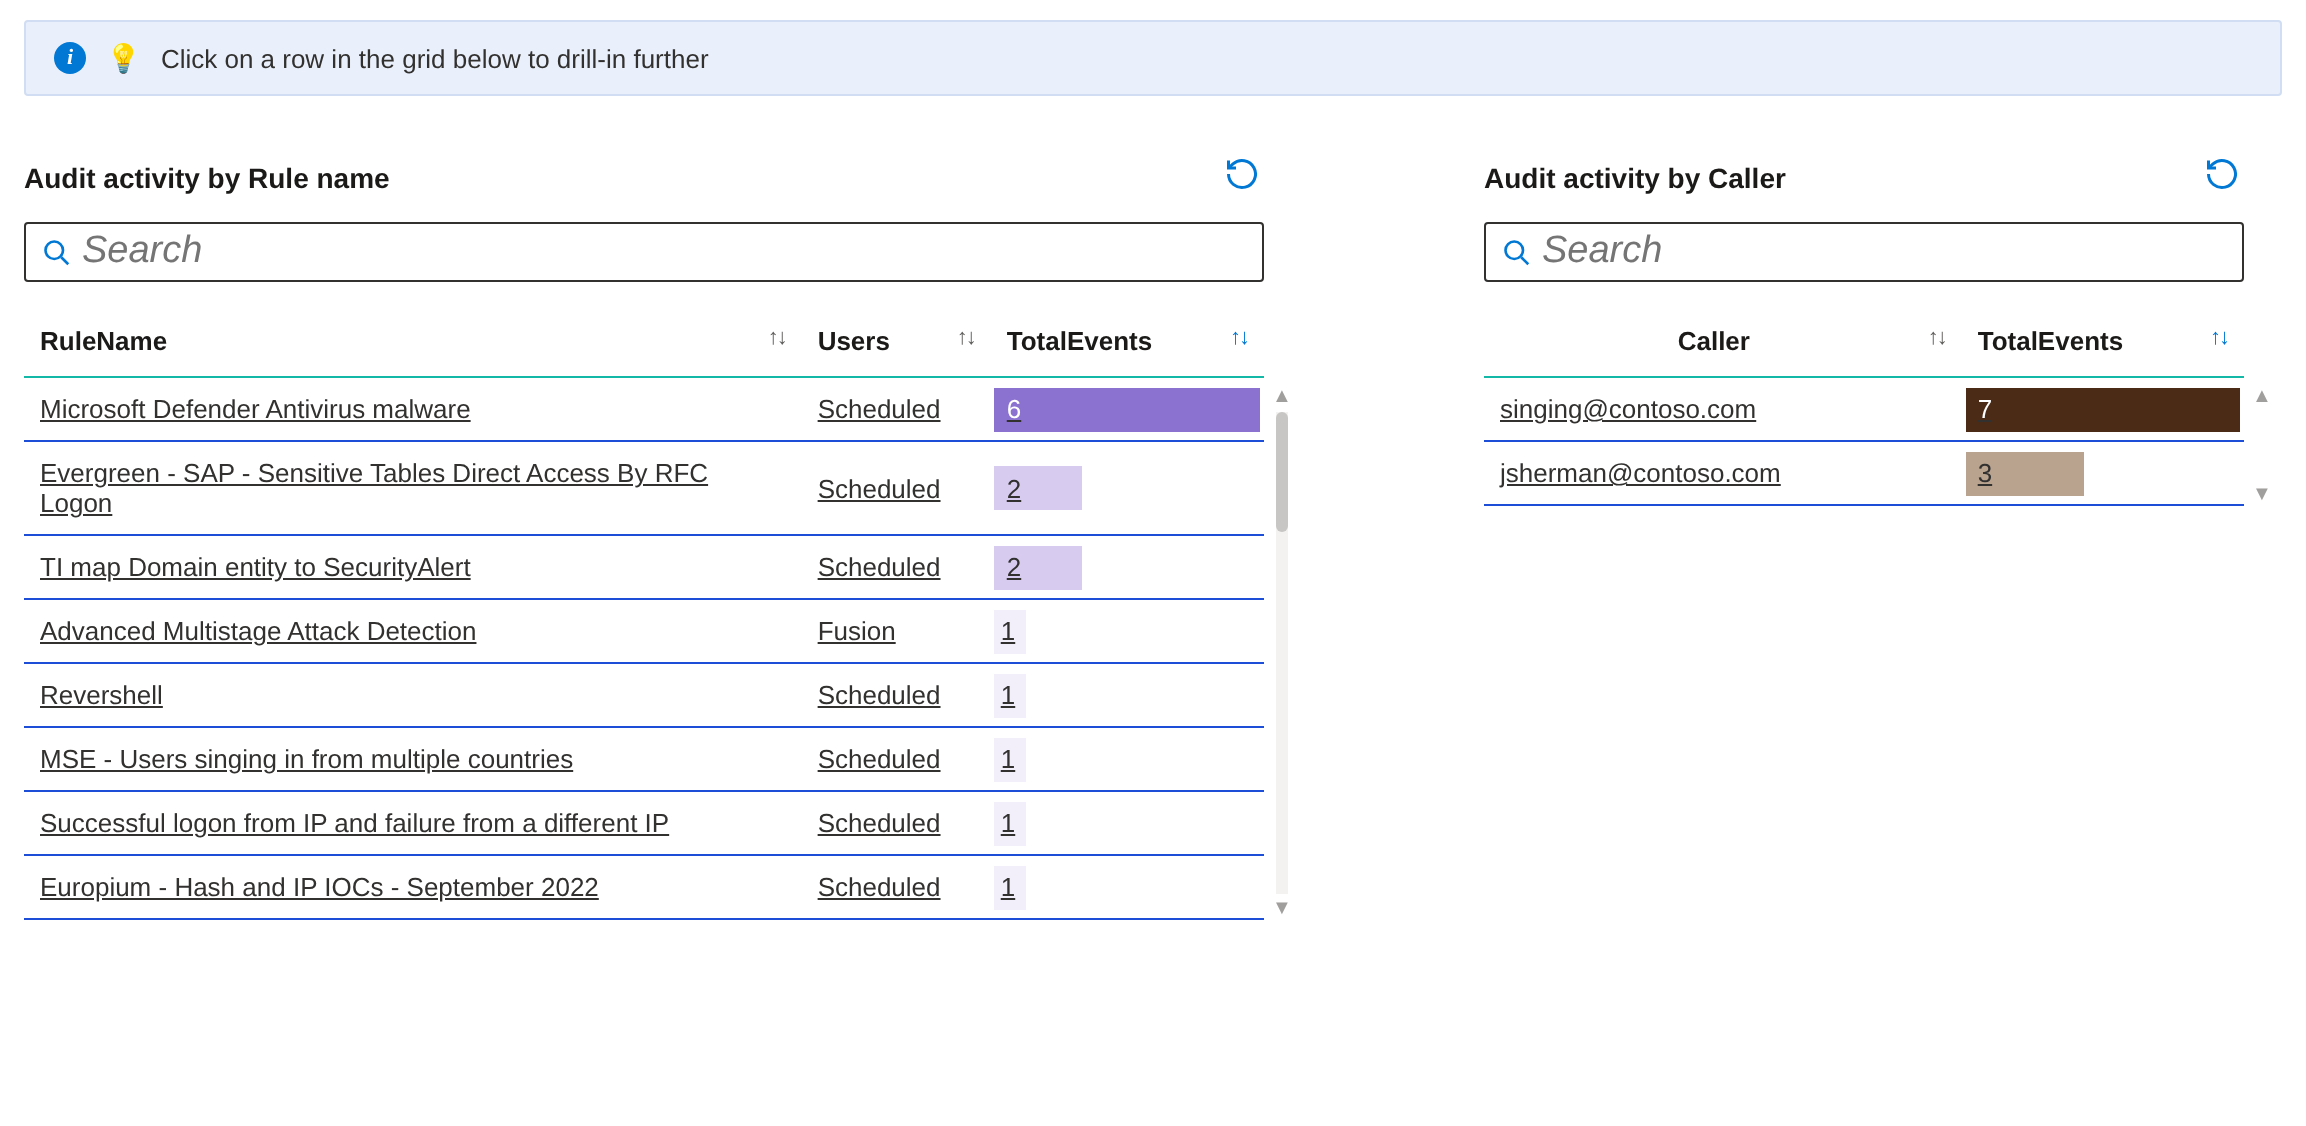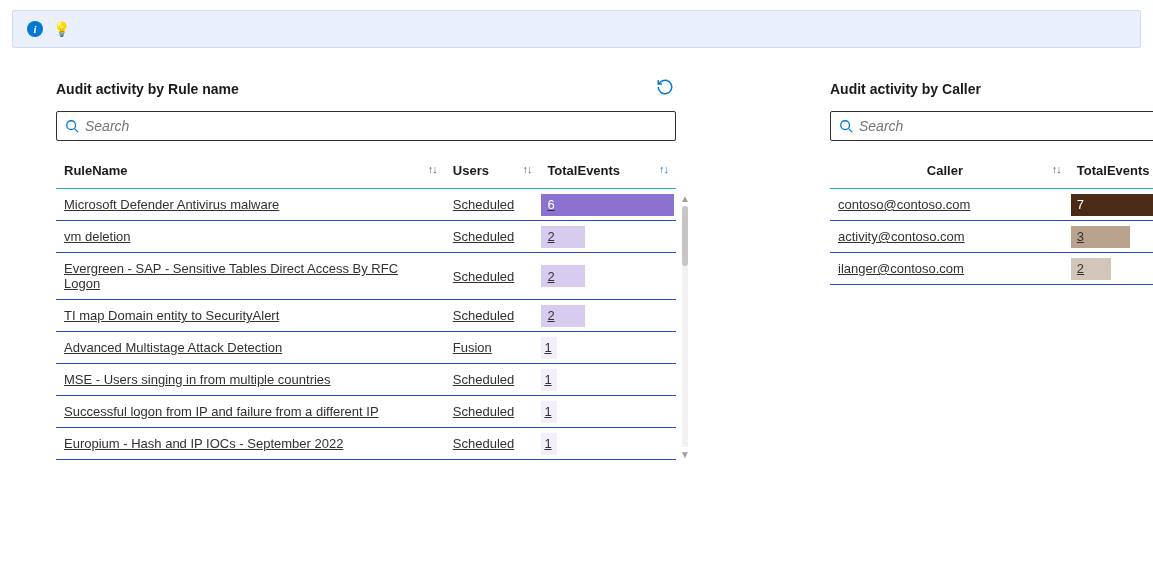--- a/index.html
+++ b/index.html
@@ -2,30 +2,30 @@
 <html><head>
 <meta charset="utf-8">
 <style>
 * { box-sizing: border-box; margin: 0; padding: 0; }
 body { font-family: "Segoe UI", -apple-system, BlinkMacSystemFont, sans-serif; font-size: 13px; color: #323130; background: #fff; padding: 10px 12px; width: 1153px; }
 .info-banner { background: #eaf0fb; border: 1px solid #d0ddf3; border-radius: 2px; padding: 10px 14px; display: flex; align-items: center; gap: 10px; margin-bottom: 28px; }
 .info-banner .info-icon { width: 16px; height: 16px; border-radius: 50%; background: #0078d4; color: #fff; display: flex; align-items: center; justify-content: center; font-size: 11px; font-weight: bold; font-style: italic; font-family: Georgia, serif; }
 .info-banner .bulb-icon { color: #f2c811; font-size: 14px; }
 .info-banner .banner-text { color: #323130; font-size: 13px; }
 .cols { display: flex; gap: 110px; }
-.panel { flex: 0 0 auto; margin-left: 44px; }
+.panel { flex: 0 0 auto; }
 .panel.left { width: 620px; }
 .panel.right { width: 380px; }
 .panel-header { display: flex; justify-content: space-between; align-items: center; margin-bottom: 10px; }
 .panel-title { font-weight: 600; font-size: 14px; color: #1b1a19; }
 .undo-btn { background: none; border: none; cursor: pointer; padding: 2px; color: #0078d4; }
 .undo-btn svg { width: 18px; height: 18px; }
 .search-box { display: flex; align-items: center; border: 1px solid #323130; border-radius: 2px; padding: 4px 8px; margin-bottom: 16px; height: 30px; gap: 6px; }
 .search-box svg { width: 14px; height: 14px; color: #0078d4; flex-shrink: 0; }
-.search-box input { border: none; outline: none; flex: 1; font-size: 14px; font-style: italic; color: #605e5c; background: transparent; }
+.search-box input { border: none; outline: none; flex: 1; font-size: 19px; font-style: italic; color: #605e5c; background: transparent; }
 .table-wrap { position: relative; }
 .tbl { width: 100%; border-collapse: collapse; }
 .tbl th { text-align: left; font-weight: 700; font-size: 13px; padding: 6px 8px 10px 8px; border-bottom: 1px solid #14b8a6; color: #1b1a19; }
 .tbl th .sort-icon { float: right; color: #605e5c; font-size: 11px; letter-spacing: -1px; }
 .tbl th.num .sort-icon { color: #0078d4; }
 .tbl td { padding: 8px 8px; border-bottom: 1px solid #1d4ed8; font-size: 13px; vertical-align: middle; text-decoration: underline; }
 .tbl tbody tr { cursor: pointer; }
 .panel.left .col-name { width: 370px; }
 .panel.left .col-type { width: 90px; }
 .panel.left .col-total { width: 130px; }
@@ -44,20 +44,21 @@
 .scroll-indicator .track { flex: 1; width: 6px; background: #f3f2f1; position: relative; margin: 2px 0; }
 .scroll-indicator.left .thumb { position: absolute; top: 0; width: 6px; height: 60px; background: #c8c6c4; border-radius: 3px; }
 .scroll-indicator.right .track { background: transparent; }
 </style>
 </head>
 <body>
 
 <div class="info-banner">
   <span class="info-icon">i</span>
   <span class="bulb-icon">💡</span>
+  <span class="banner-text">Click on a row in the grid below to drill-in further</span>
 </div>
 
 <div class="cols">
 
   <div class="panel left">
     <div class="panel-header">
       <div class="panel-title">Audit activity by Rule name</div>
       <button class="undo-btn">
         <svg viewBox="0 0 24 24" fill="none" stroke="currentColor" stroke-width="2">
             <path d="M3 12a9 9 0 1 0 3-6.7L3 8"></path>
@@ -83,43 +84,43 @@
         </thead>
         <tbody id="left-body">
             <tr>
               <td>Microsoft Defender Antivirus malware</td>
               <td>Scheduled</td>
               <td class="bar-cell">
                 <div class="bar purple-6">6</div>
               </td>
             </tr>
             <tr>
-              <td>vm deletion</td>
-              <td>Scheduled</td>
-              <td class="bar-cell">
-                <div class="bar purple-2">2</div>
-              </td>
-            </tr>
-            <tr>
               <td>Evergreen - SAP - Sensitive Tables Direct Access By RFC Logon</td>
               <td>Scheduled</td>
               <td class="bar-cell">
                 <div class="bar purple-2">2</div>
               </td>
             </tr>
             <tr>
               <td>TI map Domain entity to SecurityAlert</td>
               <td>Scheduled</td>
               <td class="bar-cell">
                 <div class="bar purple-2">2</div>
               </td>
             </tr>
             <tr>
               <td>Advanced Multistage Attack Detection</td>
               <td>Fusion</td>
+              <td class="bar-cell">
+                <div class="bar purple-1w">1</div>
+              </td>
+            </tr>
+            <tr>
+              <td>Revershell</td>
+              <td>Scheduled</td>
               <td class="bar-cell">
                 <div class="bar purple-1w">1</div>
               </td>
             </tr>
             <tr>
               <td>MSE - Users singing in from multiple countries</td>
               <td>Scheduled</td>
               <td class="bar-cell">
                 <div class="bar purple-1w">1</div>
               </td>
@@ -170,35 +171,29 @@
     <div class="table-wrap">
       <table class="tbl">
         <thead>
           <tr>
             <th class="col-caller"><span>Caller</span><span class="sort-icon">↑↓</span></th>
             <th class="col-total num"><span>TotalEvents</span><span class="sort-icon">↑↓</span></th>
           </tr>
         </thead>
         <tbody id="right-body">
             <tr>
-              <td>contoso@contoso.com</td>
+              <td>singing@contoso.com</td>
               <td class="bar-cell">
                 <div class="bar brown-7">7</div>
               </td>
             </tr>
             <tr>
-              <td>activity@contoso.com</td>
+              <td>jsherman@contoso.com</td>
               <td class="bar-cell">
                 <div class="bar brown-3">3</div>
-              </td>
-            </tr>
-            <tr>
-              <td>ilanger@contoso.com</td>
-              <td class="bar-cell">
-                <div class="bar brown-2">2</div>
               </td>
             </tr>
           </tbody>
       </table>
       <div class="scroll-indicator right">
         <span class="arrow">▲</span>
         <div class="track"></div>
         <span class="arrow">▼</span>
       </div>
     </div>

